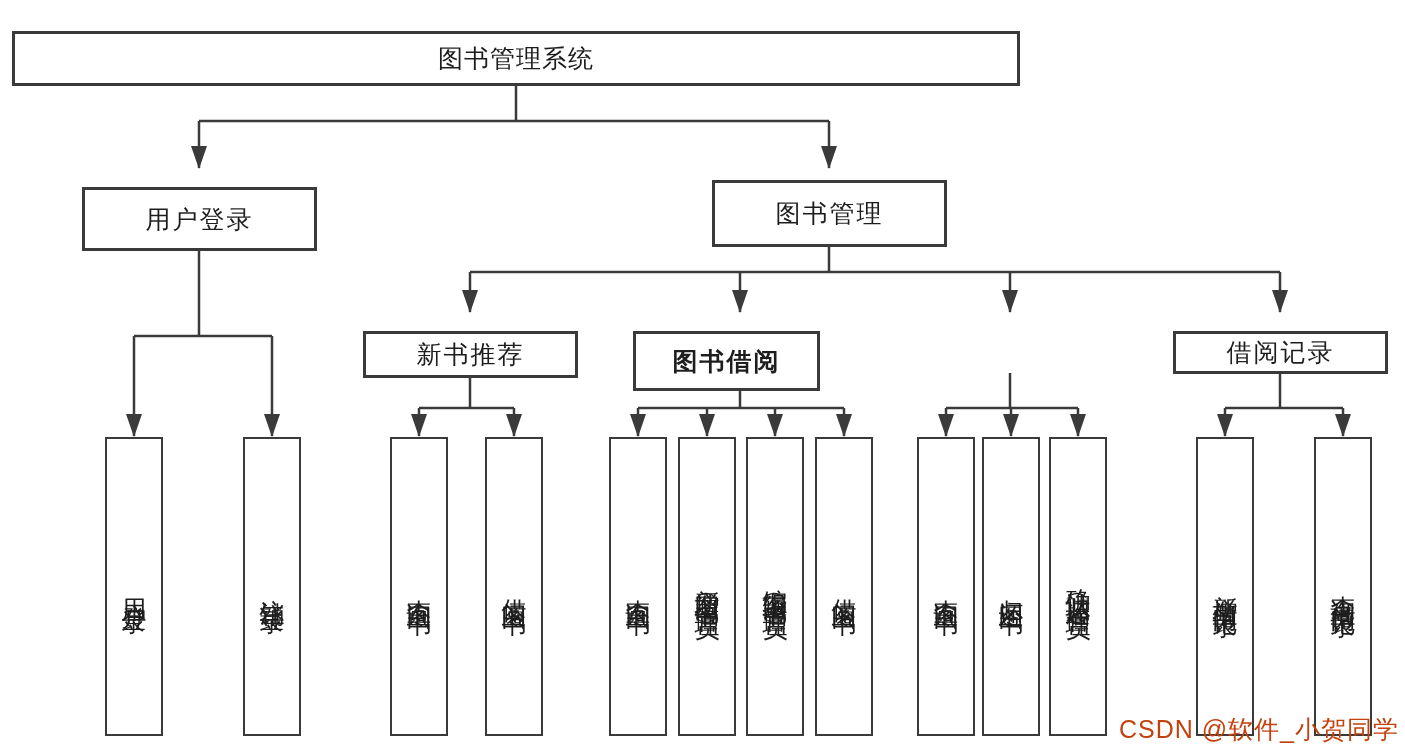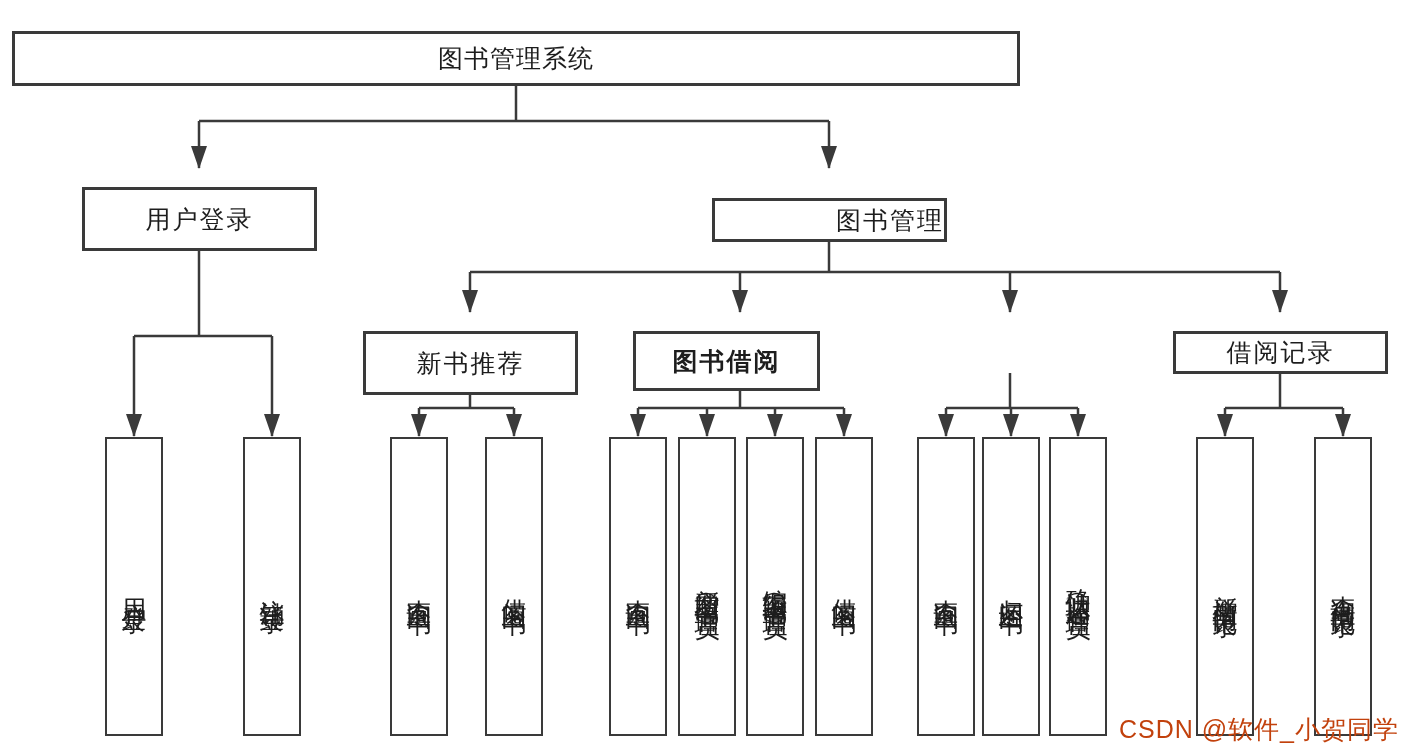--- a/index.html
+++ b/index.html
@@ -49,23 +49,23 @@
   .vnode span {
     writing-mode: vertical-rl;
     text-orientation: mixed;
     letter-spacing: 4px;
     line-height: 1;
   }
   
   .n-root      { left: 12px;   top: 13px;  width: 1008px; height: 55px; }
   
   .n-userlogin { left: 82px;   top: 169px; width: 235px;  height: 64px; }
-  .n-bookmgmt  { left: 712px;  top: 180px; width: 235px;  height: 44px; justify-content: flex-end; }
-  
-  .n-sec0 { left: 363px;  top: 313px; width: 215px; height: 64px; }
+  .n-bookmgmt  { left: 712px;  top: 162px; width: 235px;  height: 67px; }
+  
+  .n-sec0 { left: 363px;  top: 313px; width: 215px; height: 47px; }
   .n-sec1 { left: 633px;  top: 313px; width: 187px; height: 60px; font-weight: bold; }
   .n-sec2 { left: 903px;  top: 313px; width: 215px; height: 60px; }
   .n-sec3 { left: 1173px; top: 313px; width: 215px; height: 43px; }
   
   .leaf { top: 437px; width: 58px; height: 299px; }
   .n-g1c0 { left: 105px;  }
   .n-g1c1 { left: 243px;  }
   .n-g2c0 { left: 390px;  }
   .n-g2c1 { left: 485px;  }
   .n-g3c0 { left: 609px;  }

